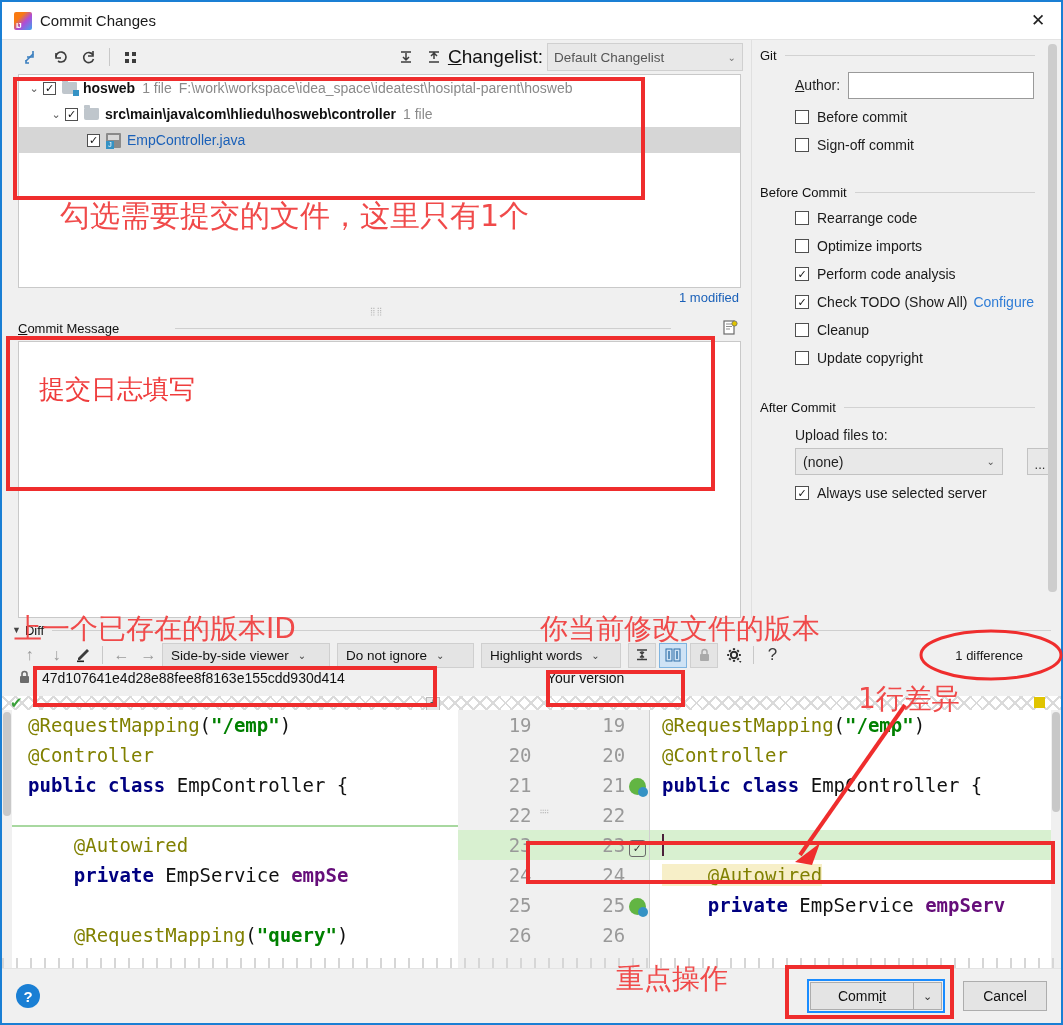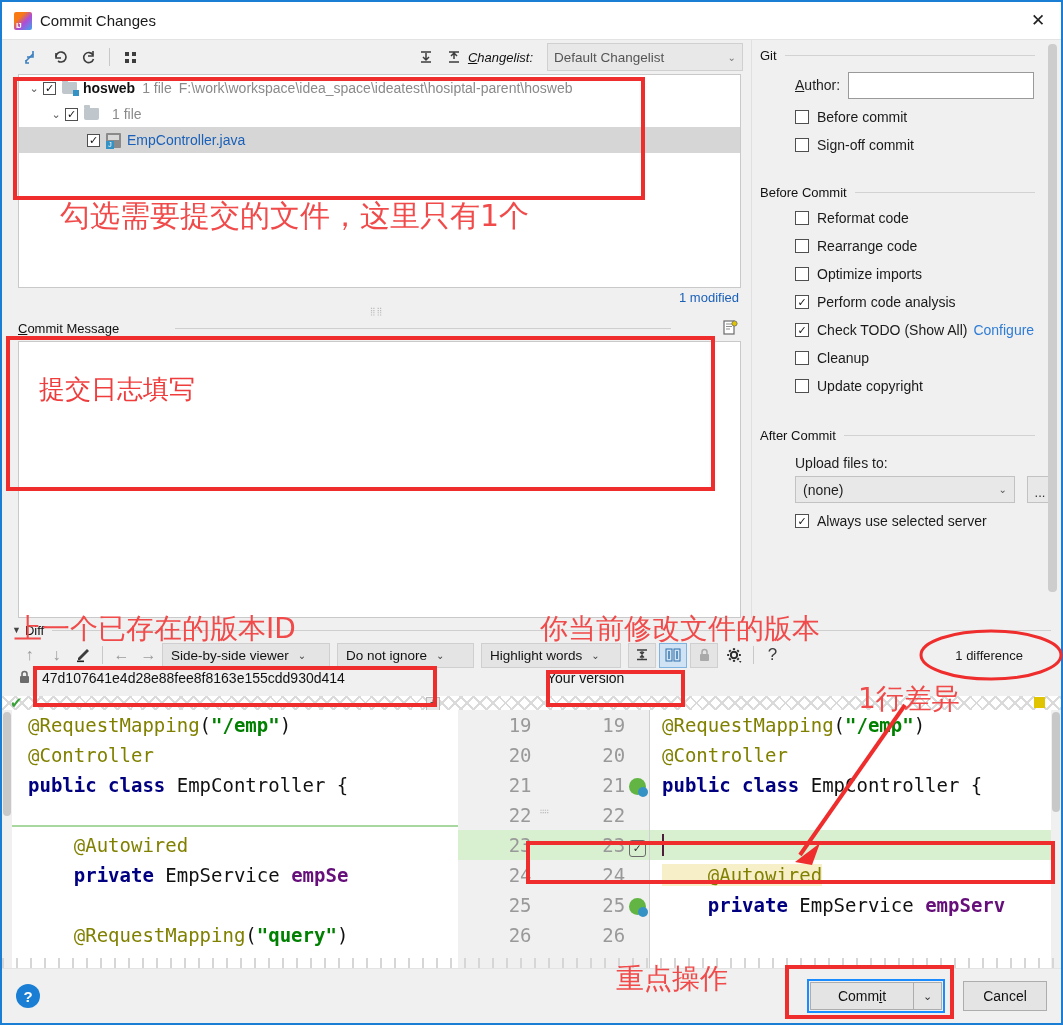--- a/index.html
+++ b/index.html
@@ -60,21 +60,21 @@
   .file-toolbar {
     height: 34px; display: flex; align-items: center; flex: 0 0 auto;
     padding-left: 16px; box-sizing: border-box; gap: 0px;
   }
   .tb-icon {
     width: 28px; height: 26px; display: flex; align-items: center; justify-content: center;
     color: #3d3d3d; font-size: 15px;
   }
   .tb-sep { width: 1px; height: 18px; background: #c8c8c8; margin: 0 7px; }
   .tb-spacer { flex: 1 1 auto; }
-  .changelist-label { font-size: 13px; color: #111; margin-right: 14px; font-style: italic; }
+  .changelist-label { font-size: 19px; color: #111; margin-right: 4px; }
   .changelist-label u { text-decoration: underline; }
   .changelist-combo {
     width: 196px; height: 28px; background: #e8e8e8; border: 1px solid #d0d0d0;
     display: flex; align-items: center; box-sizing: border-box;
     font-size: 13.5px; color: #555; padding-left: 6px; margin-right: 8px;
   }
   .changelist-combo .cv { flex: 1 1 auto; }
   .changelist-combo .chev { color: #777; padding-right: 6px; font-size: 10px; }
   
   .tree-wrap {
@@ -148,21 +148,21 @@
   .opt-label { color: #1a1a1a; }
   .author-row { display: flex; align-items: center; height: 36px; padding-left: 35px; }
   .author-label { font-size: 14px; margin-right: 8px; }
   .author-label u { text-decoration: underline; }
   .author-input {
     flex: 1 1 auto; height: 27px; background: #fff; border: 1px solid #9a9a9a;
     margin-right: 27px; box-sizing: border-box;
   }
   .cfg-link { color: #2e7cd6; margin-left: 6px; }
   .upload-label { padding-left: 35px; font-size: 14px; margin-top: 12px; margin-bottom: 5px; }
-  .upload-row { display: flex; align-items: center; padding-left: 35px; padding-right: 8px; gap: 12px; }
+  .upload-row { display: flex; align-items: center; padding-left: 35px; padding-right: 8px; gap: 24px; }
   .upload-combo {
     flex: 1 1 auto; height: 27px; background: #e8e8e8; border: 1px solid #c2c2c2;
     display: flex; align-items: center; box-sizing: border-box; font-size: 14px; padding-left: 7px;
   }
   .upload-combo .uv { flex: 1 1 auto; }
   .upload-combo .chev { font-size: 10px; color: #555; padding-right: 7px; }
   .dots-btn {
     width: 26px; height: 27px; background: #e8e8e8; border: 1px solid #c2c2c2;
     display: flex; align-items: flex-end; justify-content: center; box-sizing: border-box;
     font-size: 13px; color: #333; padding-bottom: 2px;
@@ -378,20 +378,21 @@
             <span class="cbox">✓</span>
             <span class="folder-ic module"></span>
             <span class="tname">hosweb</span>
             <span class="tmeta">1 file</span>
             <span class="tmeta">F:\work\workspace\idea_space\ideatest\hosiptal-parent\hosweb</span>
           </div>
           <div class="tree-row" style="padding-left:28px;">
             <span class="tw-arrow">⌄</span>
             <span class="cbox">✓</span>
             <span class="folder-ic"></span>
+            <span class="tname">src\main\java\com\hliedu\hosweb\controller</span>
             <span class="tmeta">1 file</span>
           </div>
           <div class="tree-row selected" style="padding-left:68px;">
             <span class="cbox">✓</span>
             <span class="java-ic"></span>
             <span class="tfile">EmpController.java</span>
           </div>
         </div>
 
         <div class="modified-row">1 modified</div>
@@ -427,24 +428,20 @@
           <span class="opt-label">Before commit</span>
         </div>
         <div class="opt-row">
           <span class="cbox"></span>
           <span class="opt-label">Sign-off commit</span>
         </div>
 
         <div class="grp" style="margin-top:26px;">
           <span class="grp-title">Before Commit</span>
           <span class="grp-line"></span>
-        </div>
-        <div class="opt-row">
-          <span class="cbox"></span>
-          <span class="opt-label">Reformat code</span>
         </div>
         <div class="opt-row">
           <span class="cbox"></span>
           <span class="opt-label">Rearrange code</span>
         </div>
         <div class="opt-row">
           <span class="cbox"></span>
           <span class="opt-label">Optimize imports</span>
         </div>
         <div class="opt-row">

